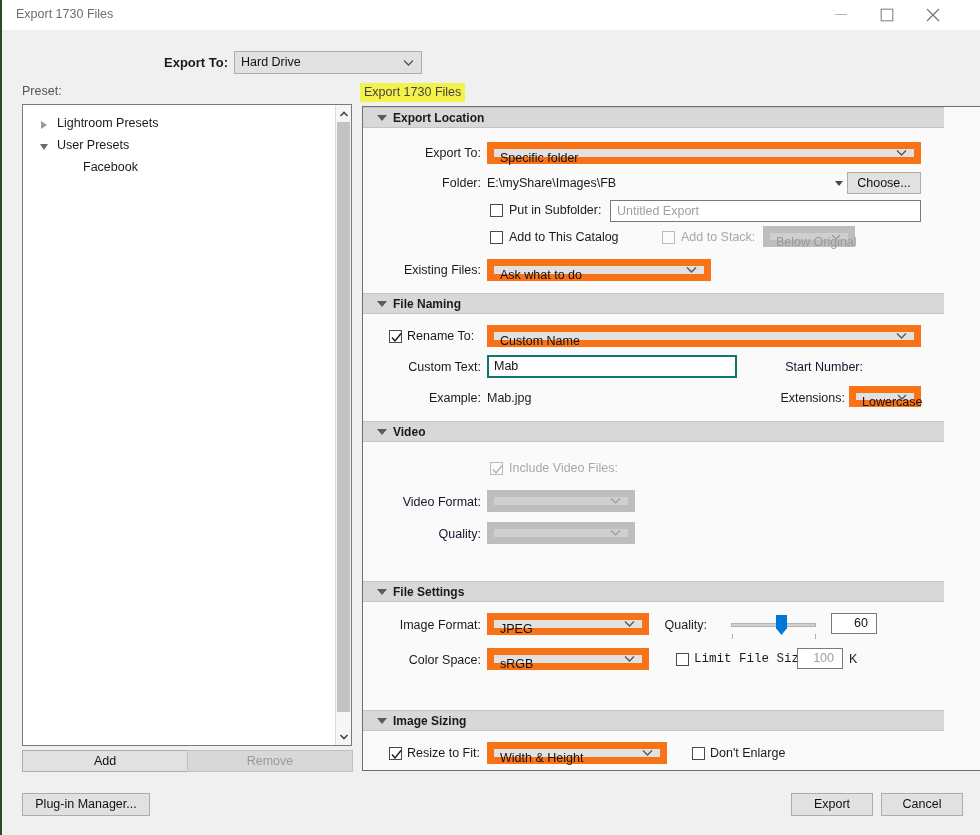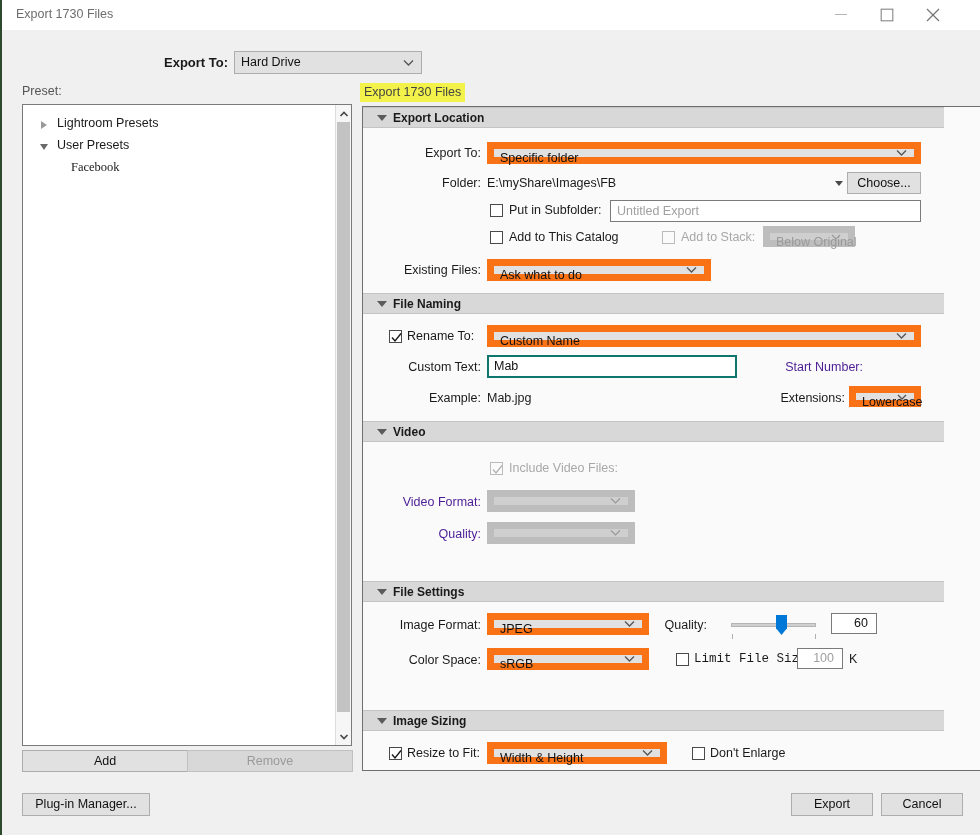--- a/index.html
+++ b/index.html
@@ -177,21 +177,21 @@
     position: absolute; left: 30px; top: 3px;
     font-size: 12px; font-weight: bold; color: #1a1a1a;
     white-space: nowrap;
   }
   .fld-label {
     position: absolute;
     font-size: 12.5px; color: #1a1a1a;
     text-align: right;
     white-space: nowrap;
   }
-  .fld-label.dim { color: #4c1d95; text-align: right; }
+  .fld-label.dim { color: #0f172a; text-align: right; }
   .fld-static {
     position: absolute;
     font-size: 12.5px; color: #1a1a1a;
     white-space: nowrap;
   }
   .combo {
     position: absolute;
     background: #e1e1e1;
     border: 7px solid #f97316;
     box-sizing: border-box;
@@ -310,21 +310,21 @@
       <span class="tri tri-right" style="left:4px; top:4px;"></span>
       <span style="position:absolute; left:20px; top:-1px;">Lightroom Presets</span>
     </div>
 
     <div class="tree-row" style="left:14px; top:34px;">
       <span class="tri tri-down" style="left:3px; top:5px;"></span>
       <span style="position:absolute; left:20px; top:-1px;">User Presets</span>
     </div>
 
     <div class="tree-row" style="left:14px; top:56px;">
-      <span style="position:absolute; left:34px; top:-1px;font-family:Liberation Serif, serif;">Facebook</span>
+      <span style="position:absolute; left:46px; top:-1px;">Facebook</span>
     </div>
 
     <div class="lscroll">
       <div class="sb-arrow sb-up">
         <svg width="9" height="6">
             <polyline points="1,5 4.5,1.5 8,5" fill="none" stroke="#4a4a4a" stroke-width="1.7"></polyline>
           </svg>
       </div>
       <div class="thumb"></div>
       <div class="sb-arrow sb-dn">

